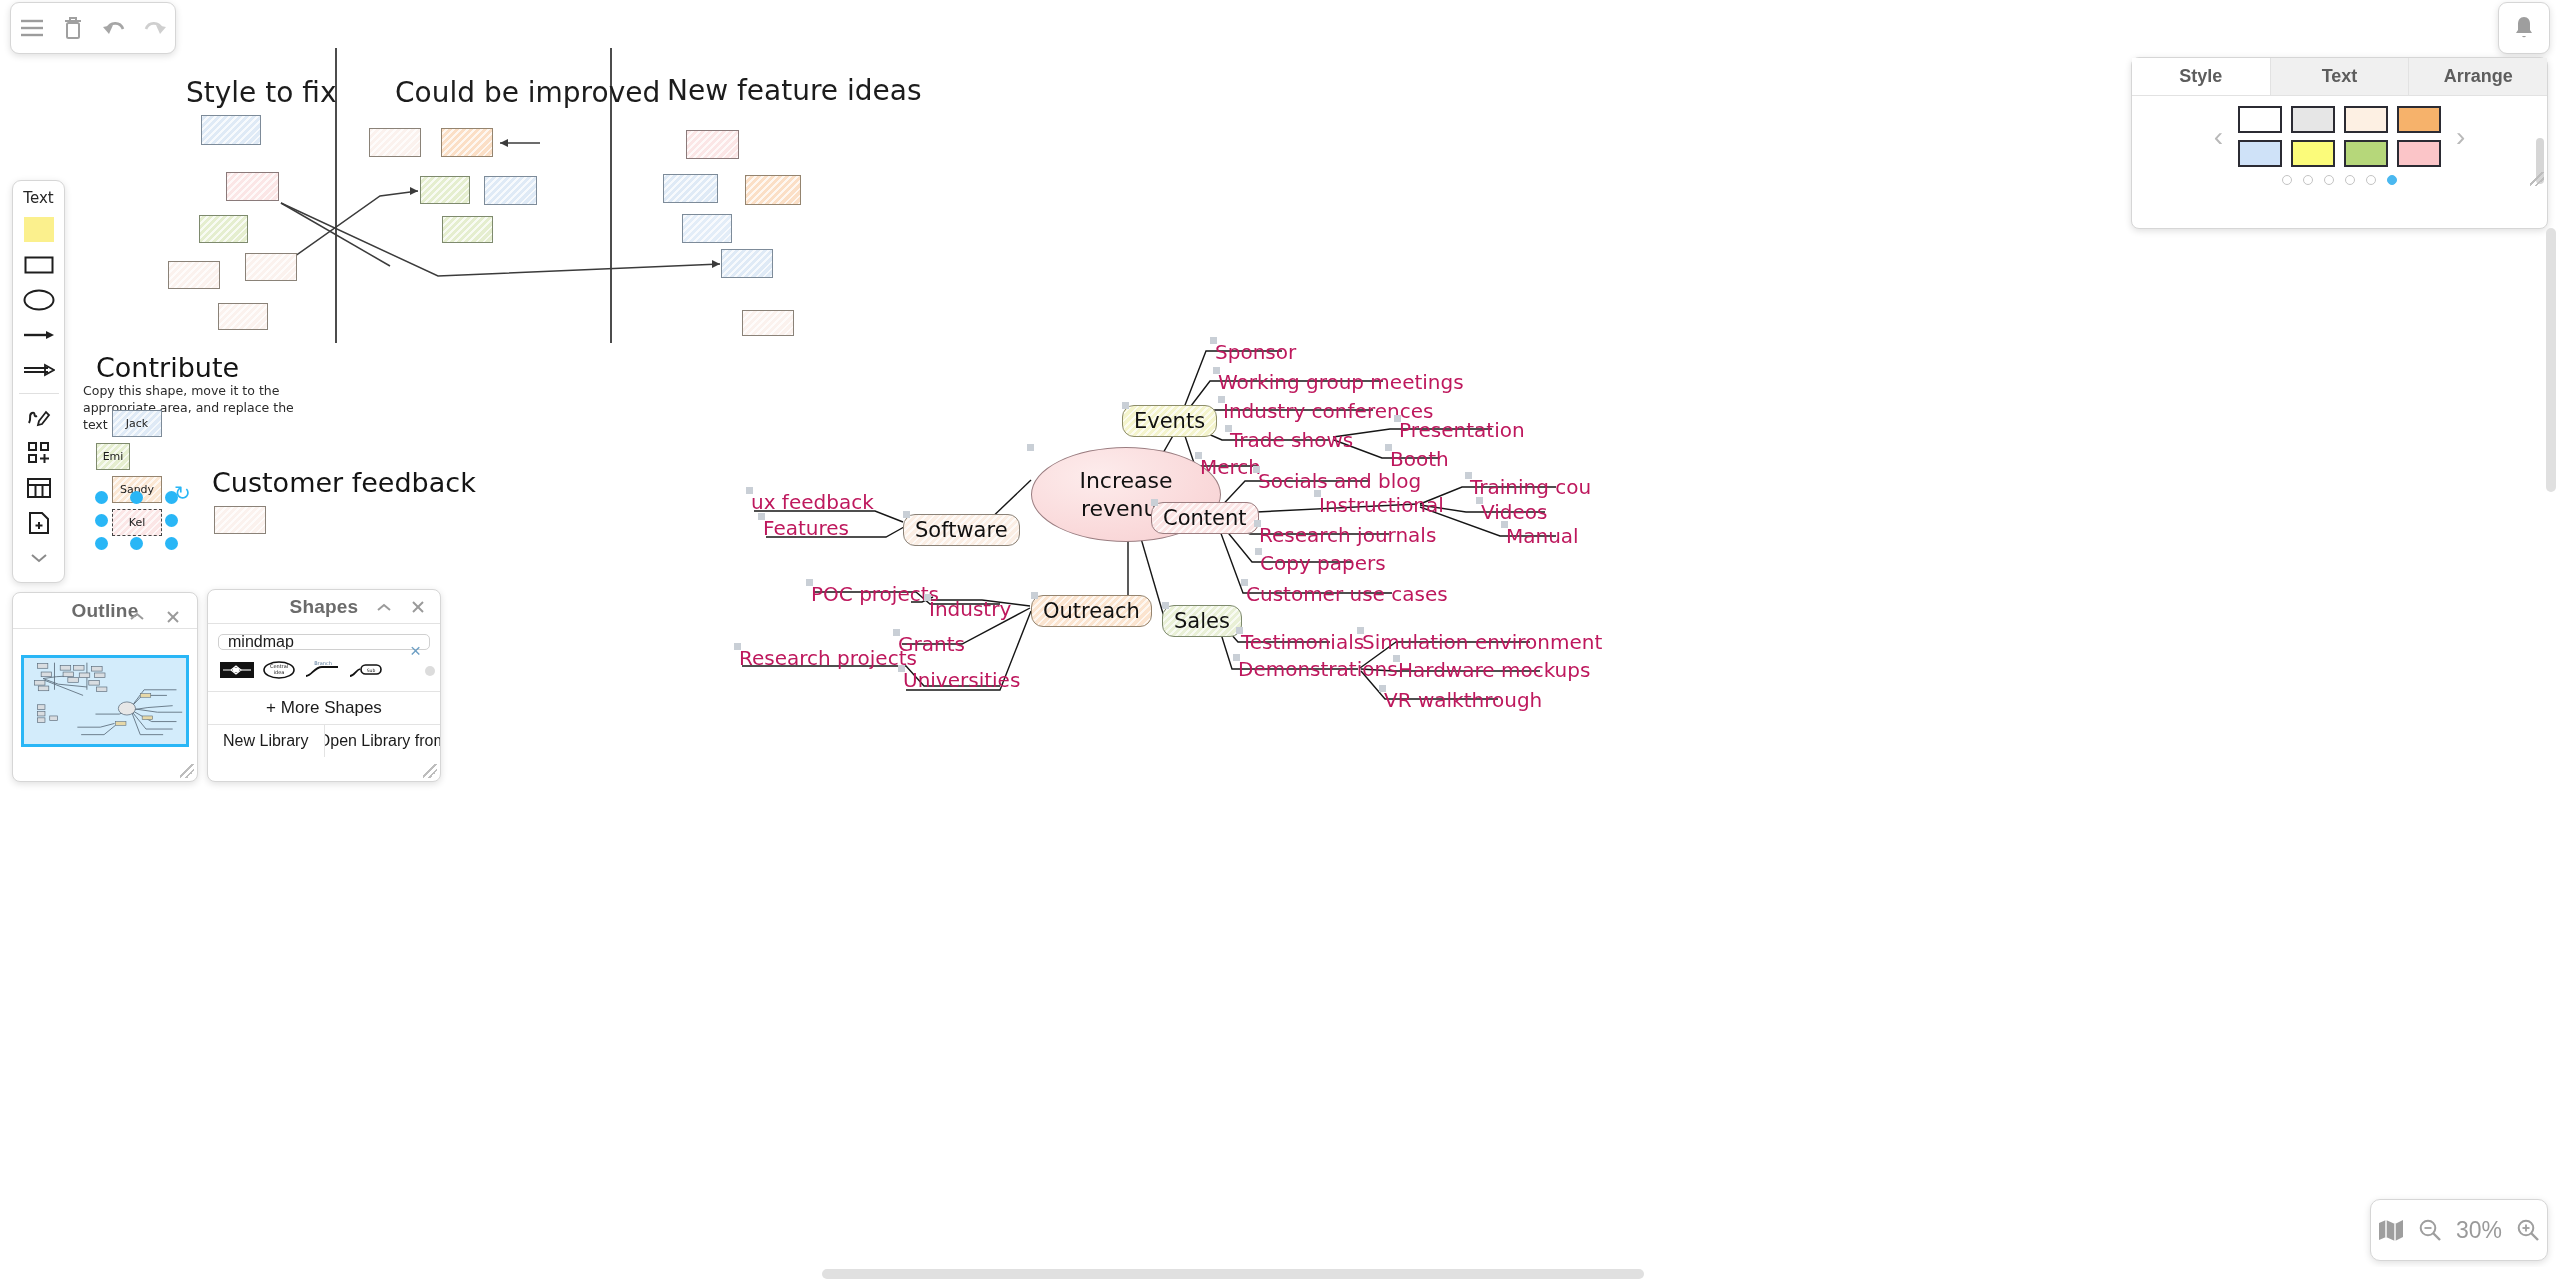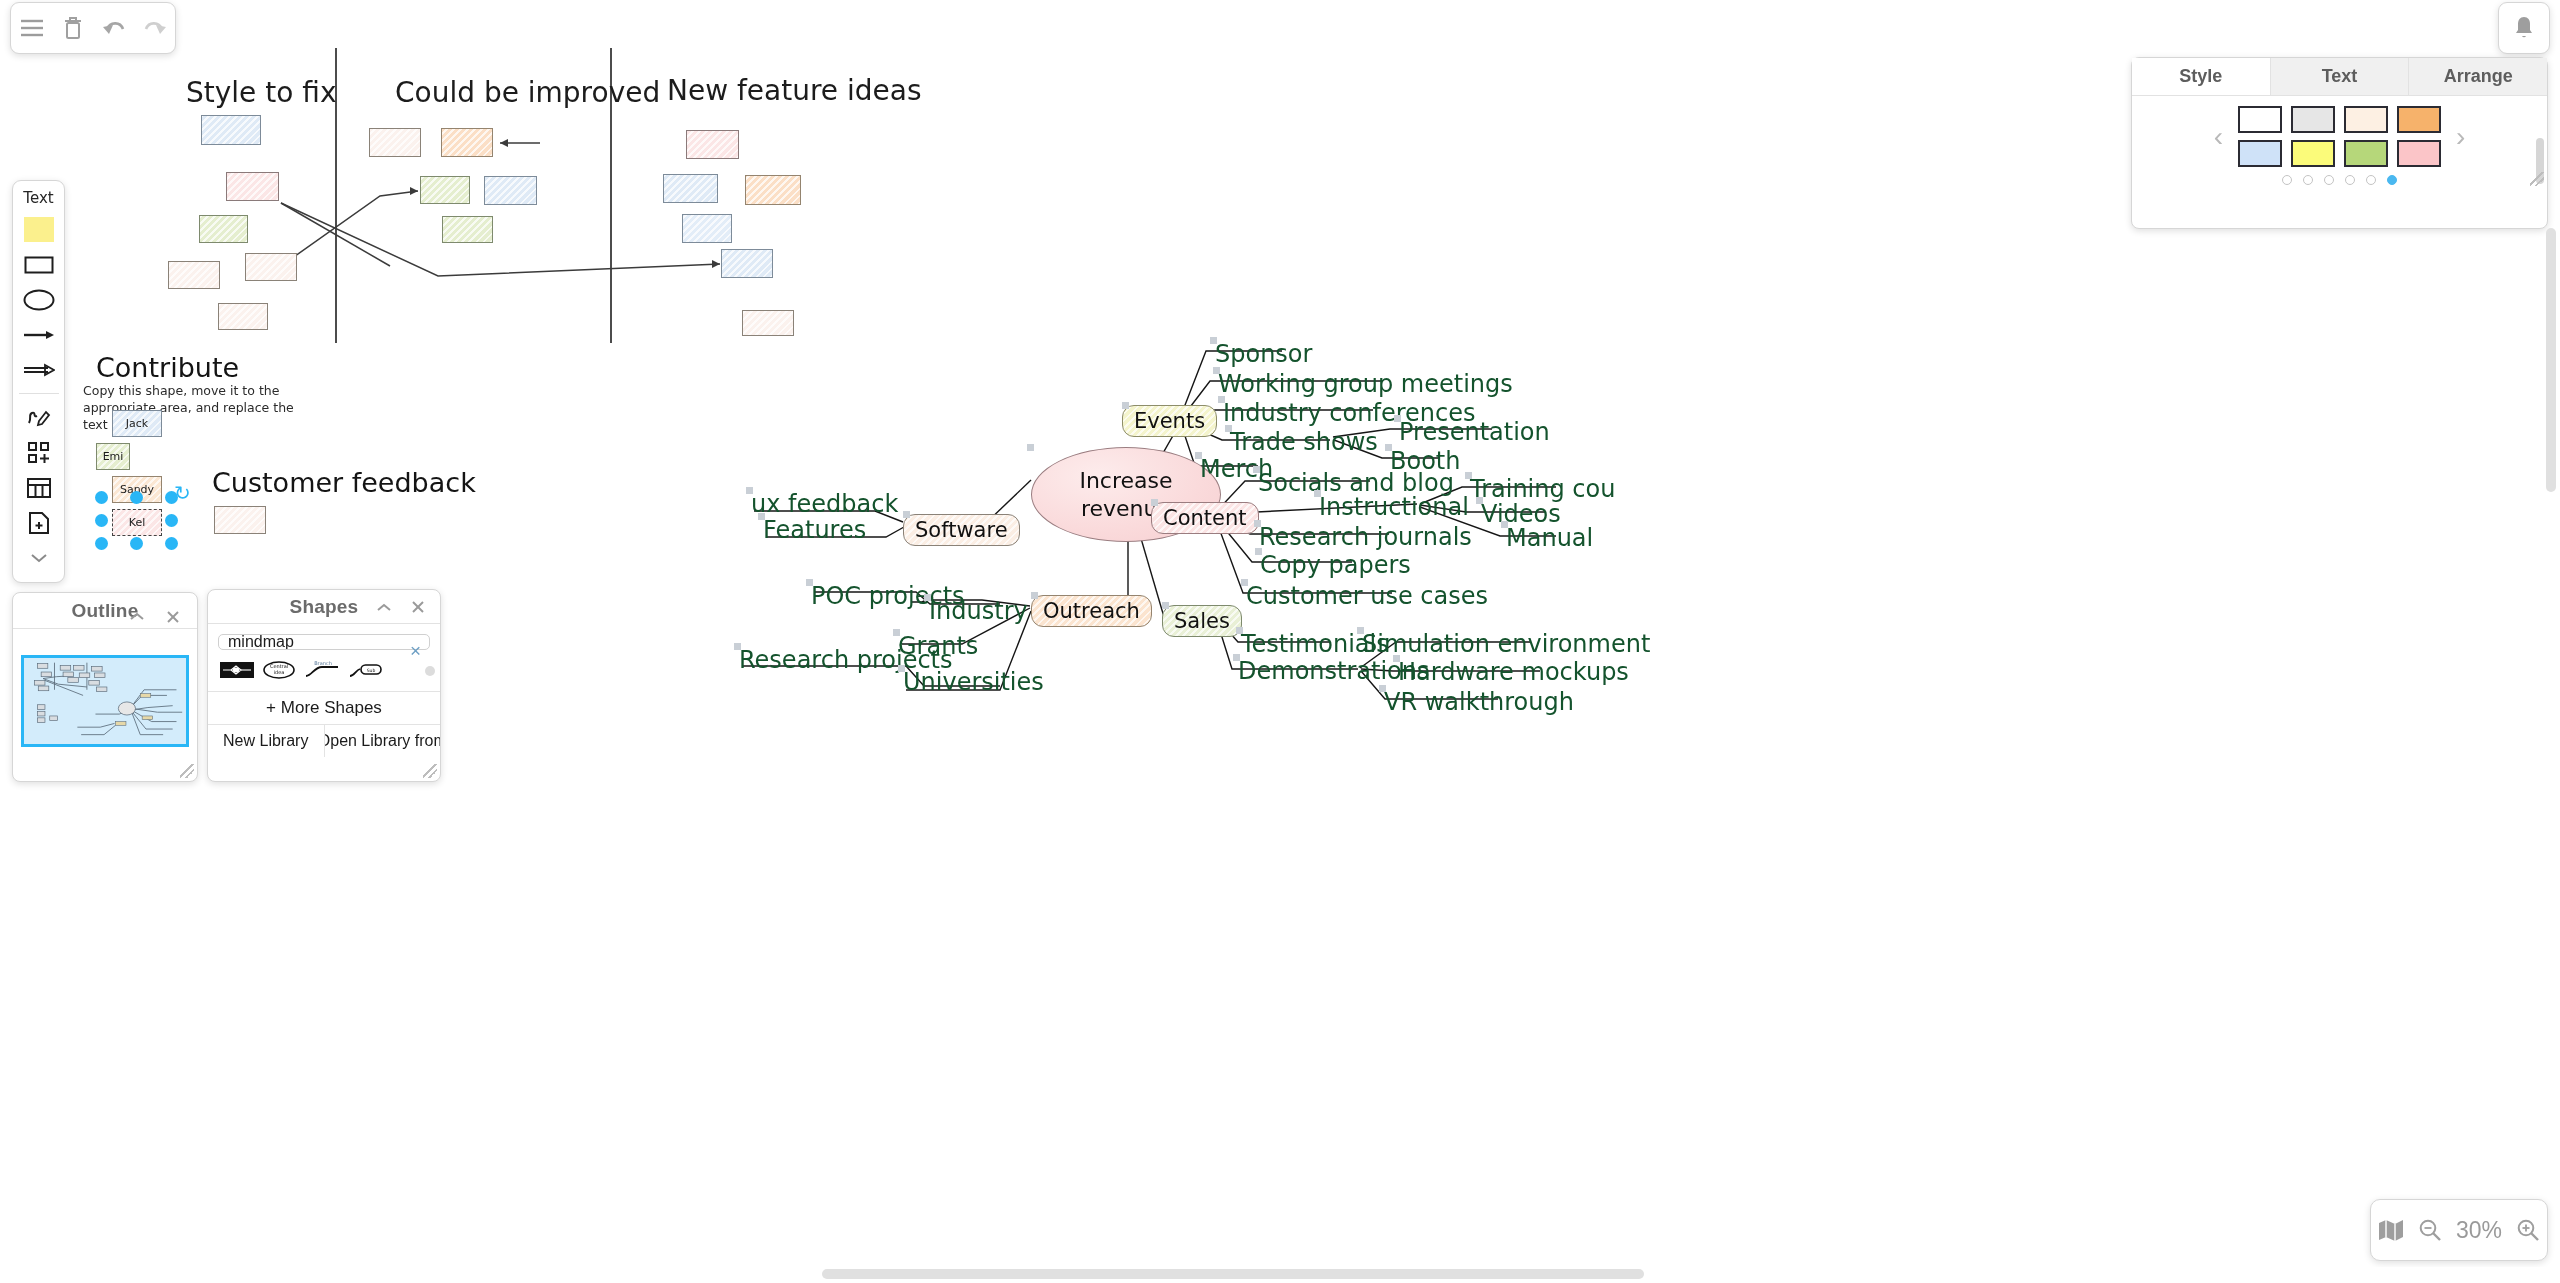--- a/index.html
+++ b/index.html
@@ -141,22 +141,22 @@
   }
   .lib-row { display:flex; height: 32px; }
   .lib-btn {
     flex:1; display:flex; align-items:center; justify-content:center;
     font-size: 16px; color:#1b1b1b; border-right:1px solid #e3e3e3; cursor:pointer;
     white-space:nowrap; overflow:hidden;
   }
   .lib-btn:last-child { border-right:none; }
   #shapes-scrolldot { position:absolute; right:5px; top:42px; width:10px; height:10px; border-radius:50%; background:#dcdcdc; }
   .mm-label {
-    position:absolute; font-family:"DejaVu Sans", sans-serif; color:#14532d;
-    white-space:nowrap; font-size: 24px;
+    position:absolute; font-family:"DejaVu Sans", sans-serif; color:#be185d;
+    white-space:nowrap; font-size: 20px;
   }
   .mm-node {
     position:absolute; font-family:"DejaVu Sans", sans-serif; color:#111;
     white-space:nowrap; font-size: 21px;
     border:1.6px solid #5d5d5d; border-radius: 12px; padding: 3px 11px;
     background-image: repeating-linear-gradient(-45deg, rgba(255,255,255,.7) 0 2px, transparent 2px 5px);
   }
   .mm-root {
     position:absolute; font-family:"DejaVu Sans", sans-serif; color:#111;
     font-size: 22px; text-align:center; line-height: 1.25;

